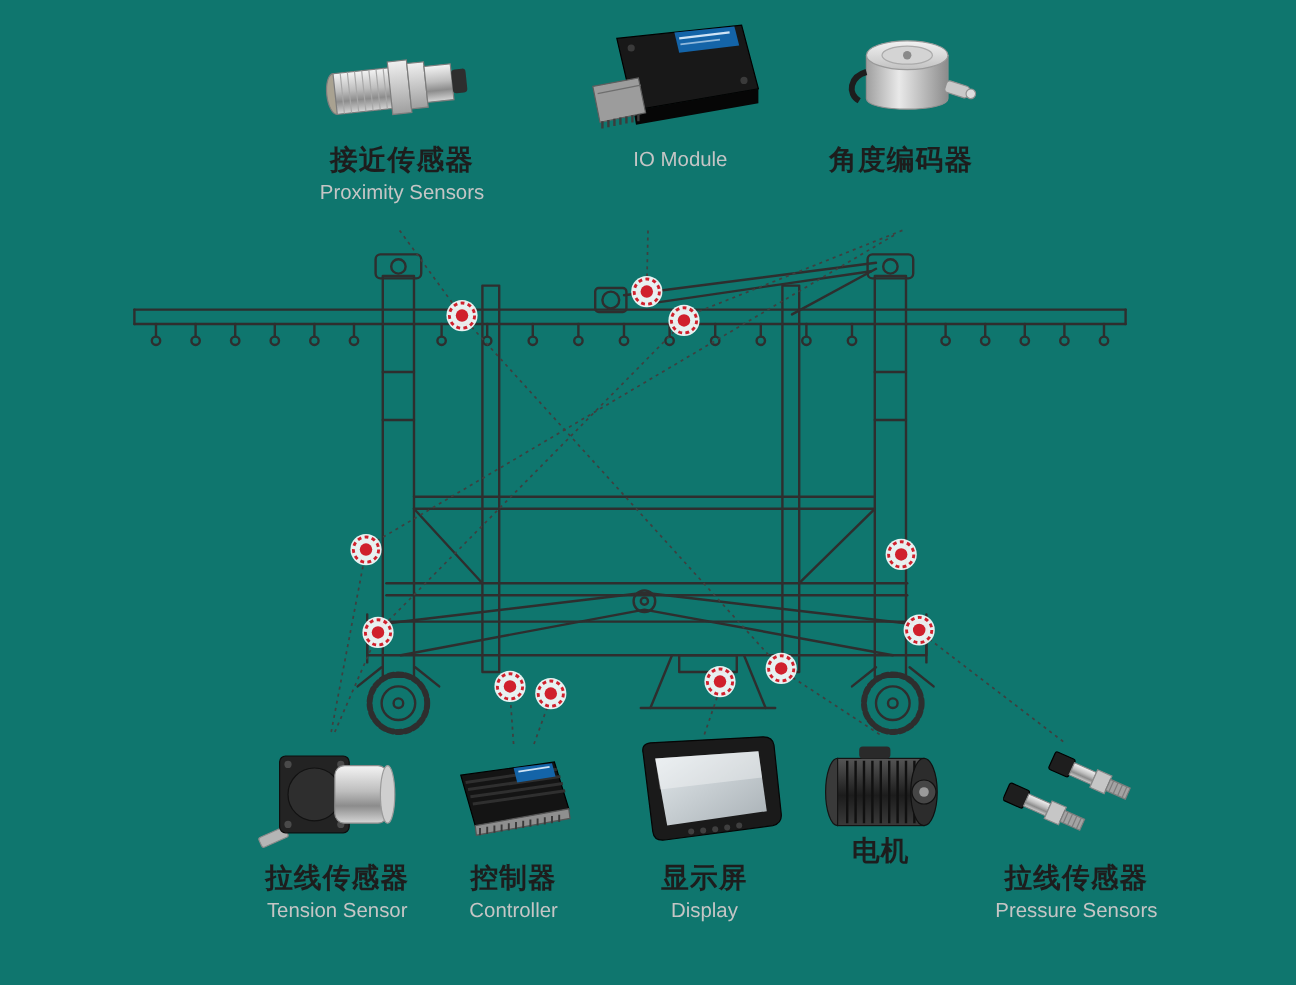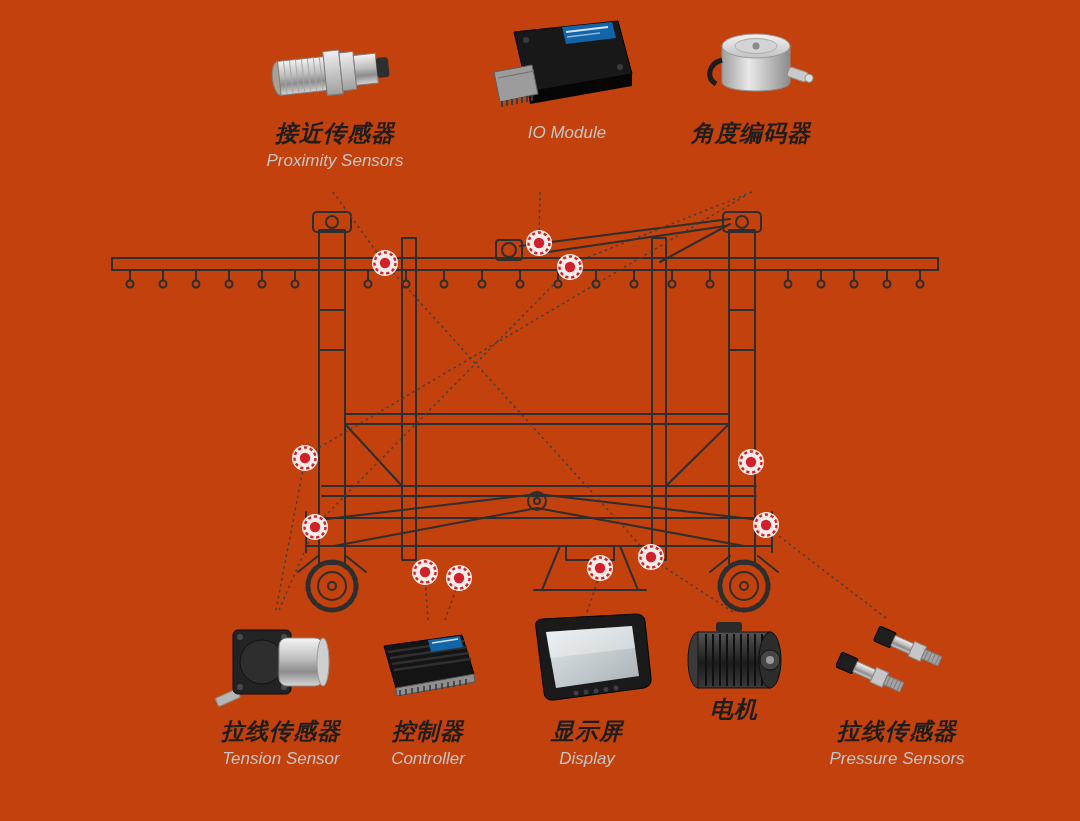--- a/index.html
+++ b/index.html
@@ -1,17 +1,17 @@
 <!DOCTYPE html>
 <html><head>
 <meta charset="utf-8">
 <style>
   html,body{margin:0;padding:0;background:#ffffff;}
   body{font-family:"Liberation Sans","DejaVu Sans",sans-serif;}
-  #canvas{position:relative;width:1080px;height:821px;background:#c2410c;overflow:hidden;font-style:italic;}
+  #canvas{position:relative;width:1080px;height:821px;background:#0f766e;overflow:hidden;}
   .layer{position:absolute;left:0;top:0;width:1080px;height:821px;}
   #machine-svg{z-index:1;}
   #overlay-svg{z-index:2;}
   .figure{position:absolute;z-index:3;}
   .label-block{position:absolute;z-index:4;text-align:center;}
   .label-cn{font-size:23px;font-weight:700;color:#1d1d1d;letter-spacing:1px;line-height:1.2;}
   .label-en{font-size:17px;font-weight:500;color:#c5c5c5;margin-top:3px;line-height:1.2;}
 </style>
 </head>
 <body>

